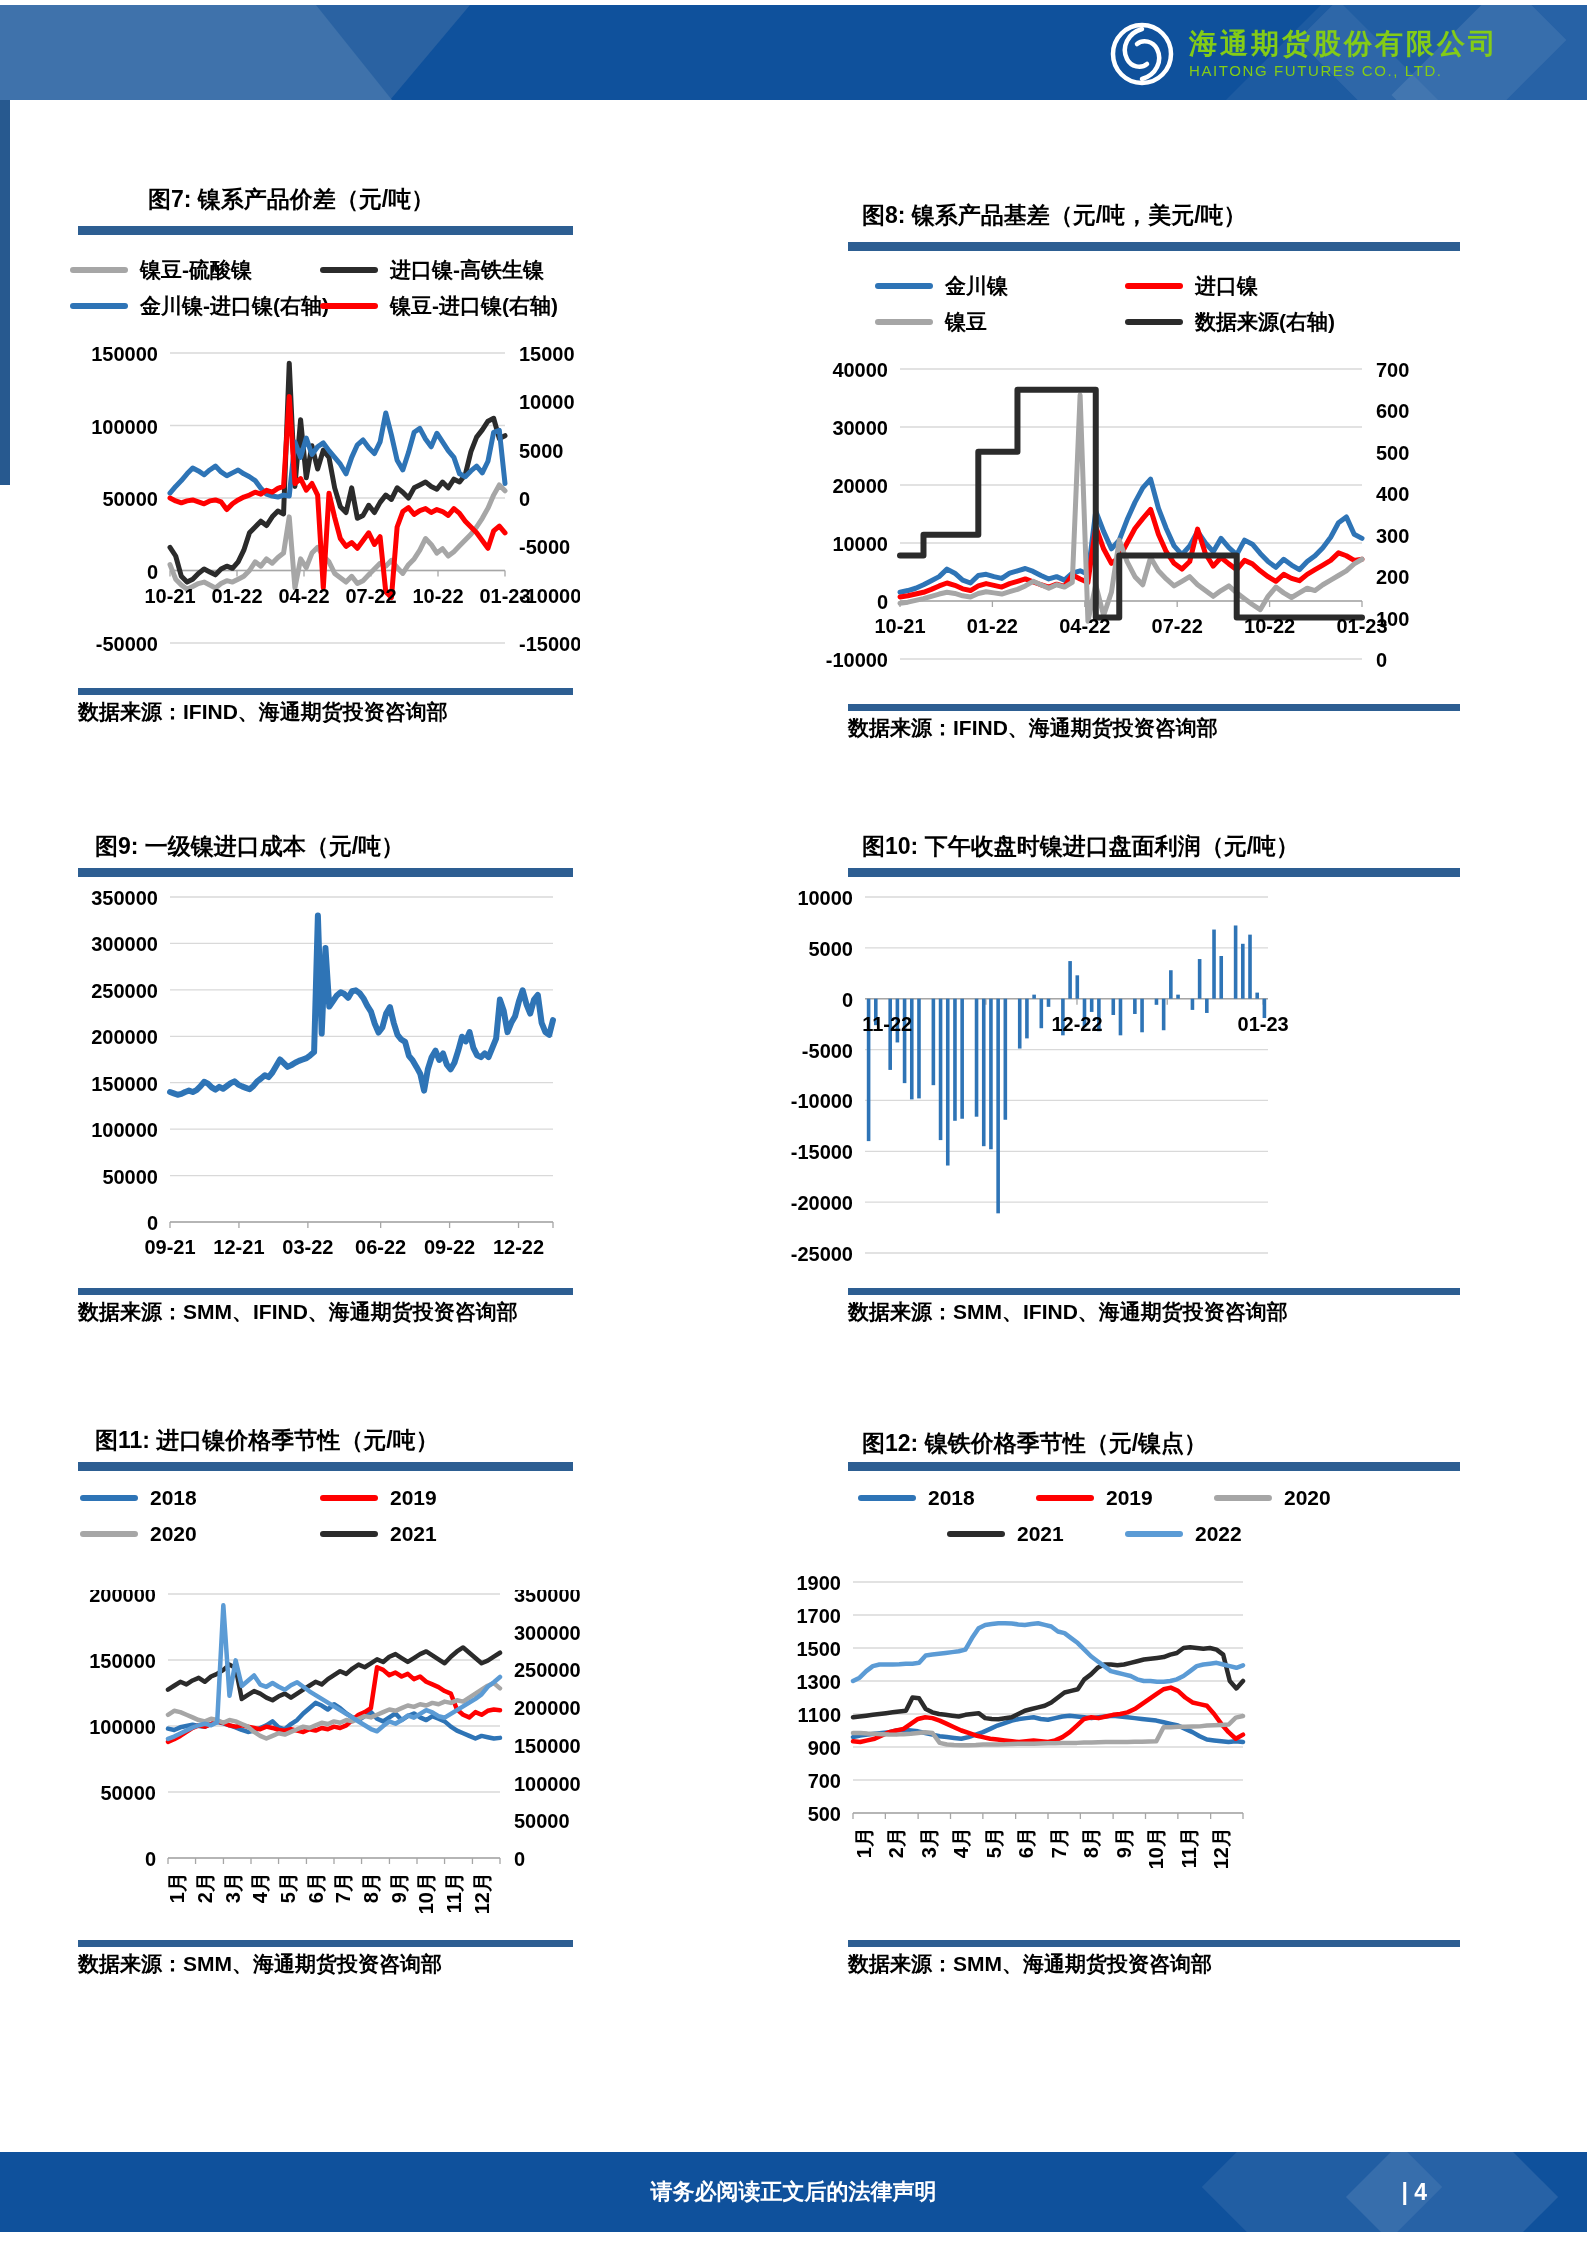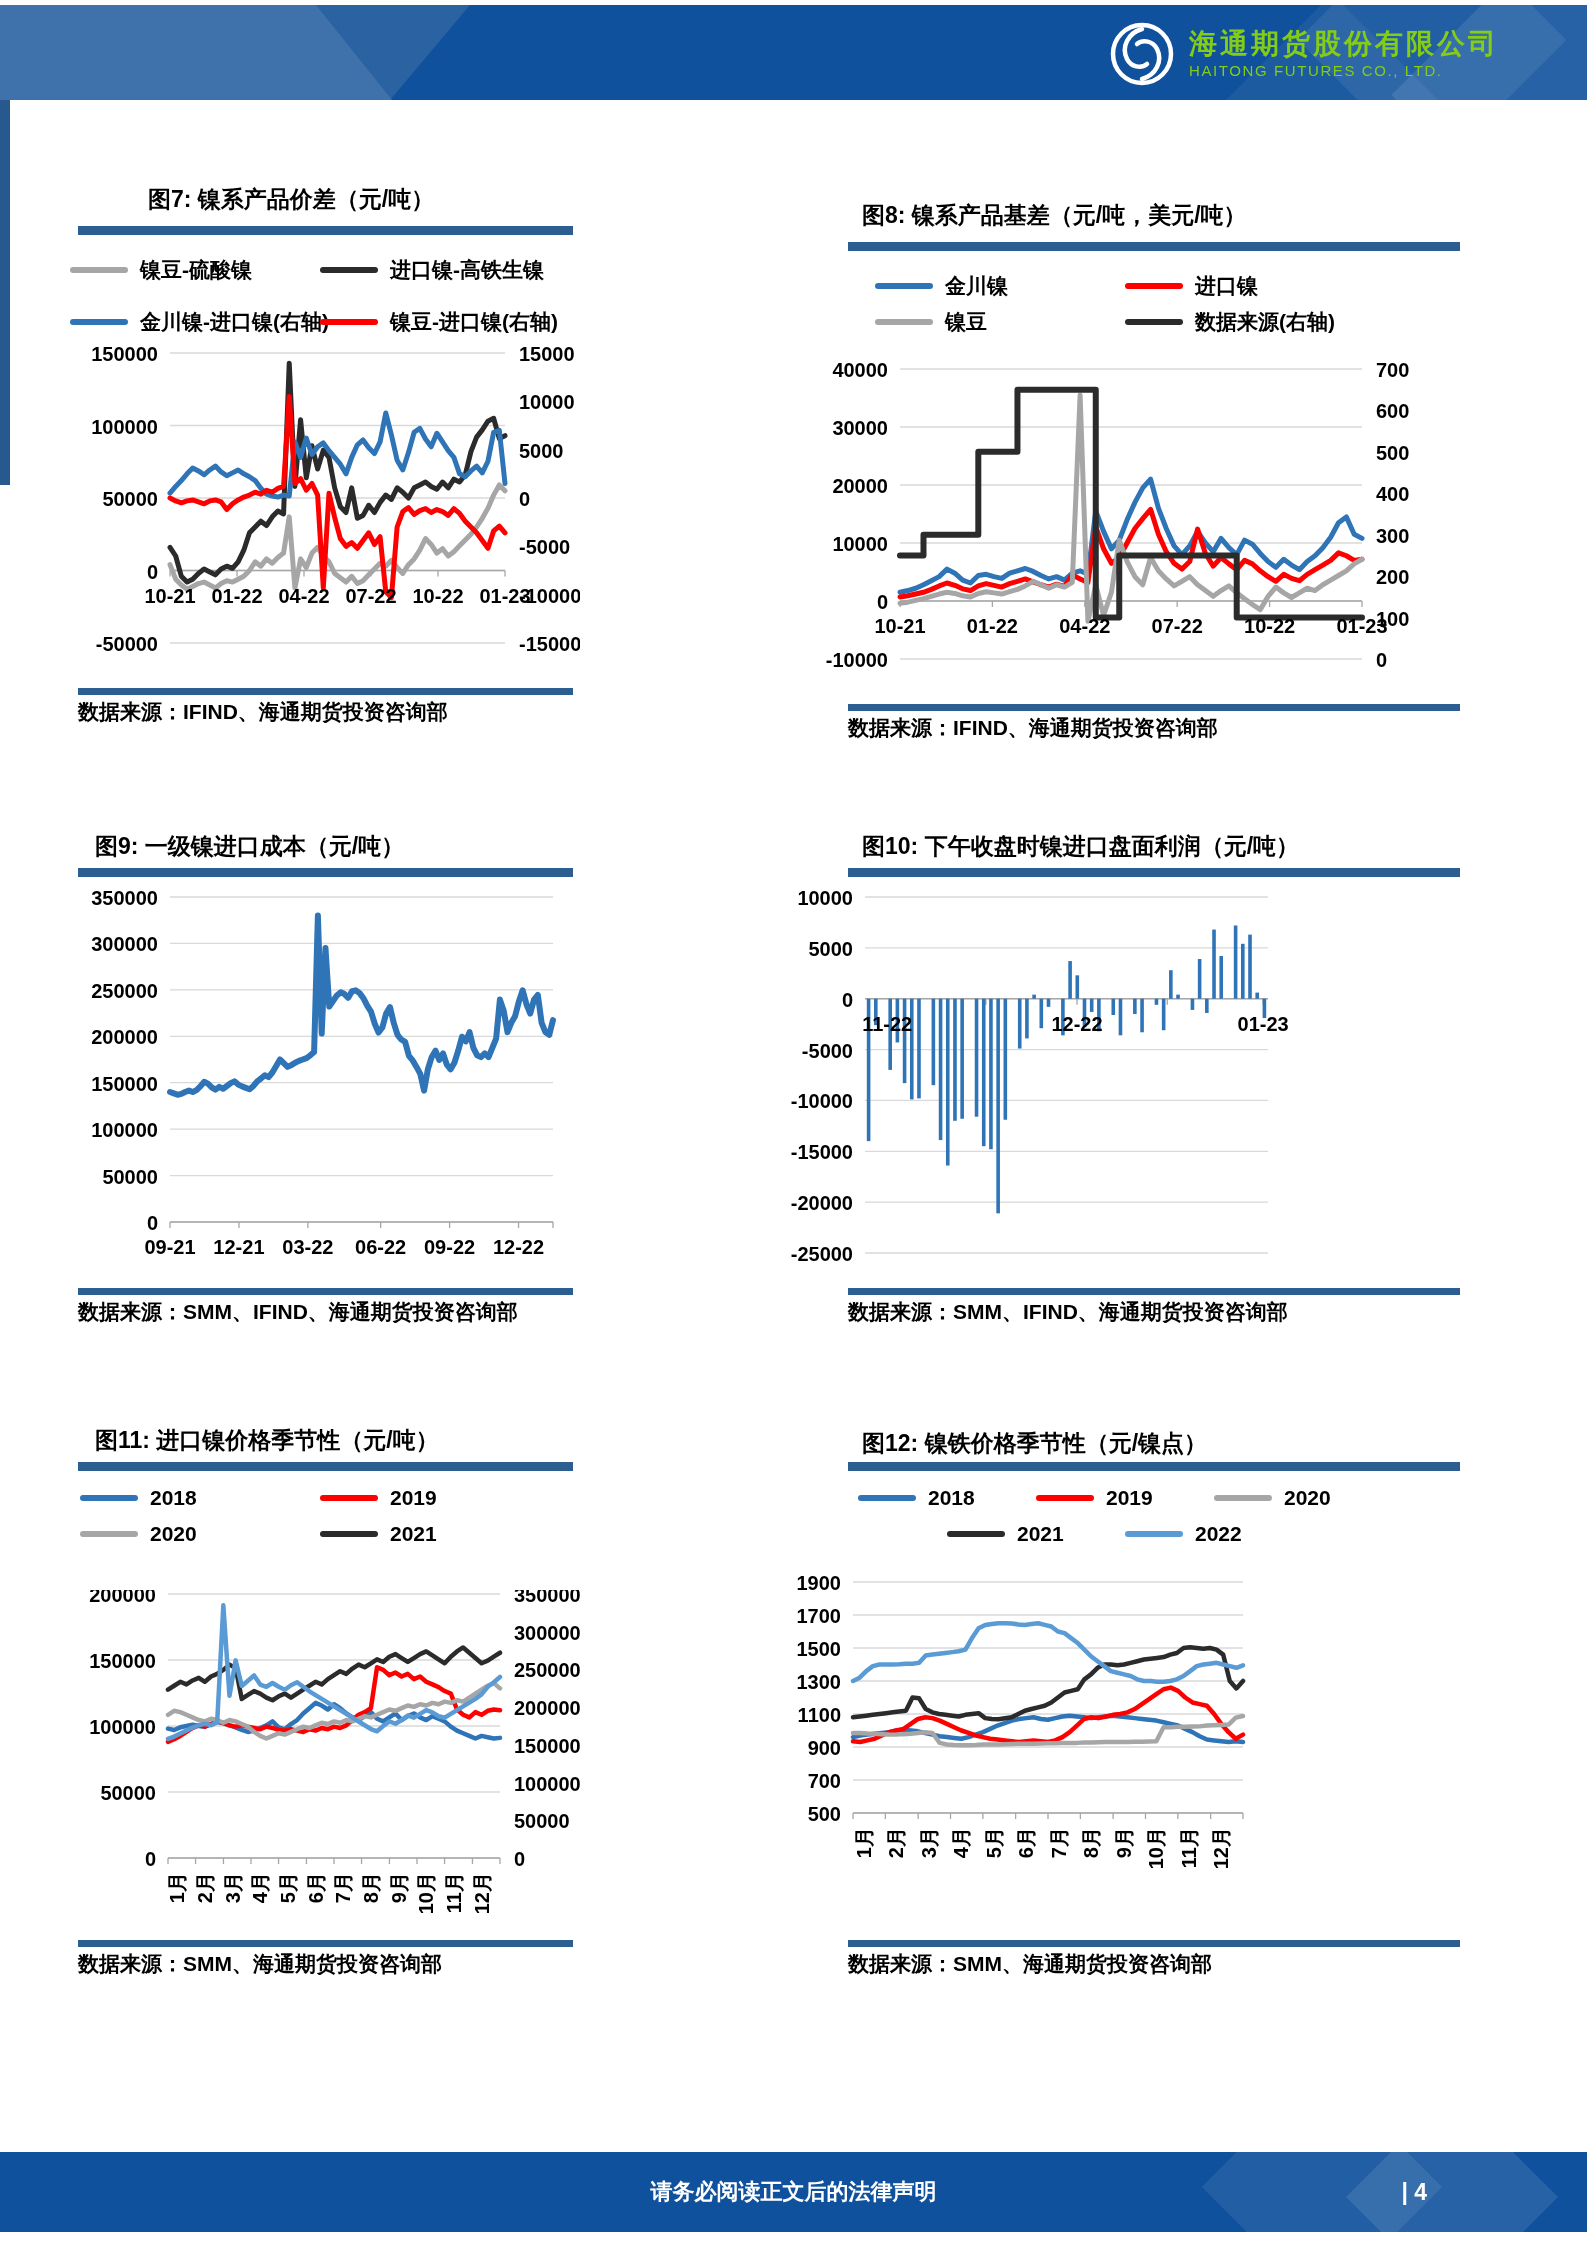--- a/index.html
+++ b/index.html
@@ -62,21 +62,21 @@
         <span class="logo-en">HAITONG FUTURES CO., LTD.</span>
       </div>
     </div>
   </div>
 
   <div class="vbar"></div>
 
   <div class="chart-block cb-left" style="top:180px;height:560px;">
       <div class="c-title" style="left: 47px; top: 4px; margin-left: 41px;">图7: 镍系产品价差（元/吨）</div>
       <div class="c-rule" style="left: 18px; top: 46px; width: 495px;"></div>
-      <div class="legend" style="top: 72px; gap: 16px;">
+      <div class="legend" style="top: 72px;">
         <div class="legend-row">
           <span class="legend-item" style="width: 250px;">
             <span class="legend-swatch" style="background: rgb(166, 166, 166);"></span>
             <span class="legend-label">镍豆-硫酸镍</span>
           </span>
           <span class="legend-item" style="width: 250px;">
             <span class="legend-swatch" style="background: rgb(43, 43, 43);"></span>
             <span class="legend-label">进口镍-高铁生镍</span>
           </span>
         </div>

